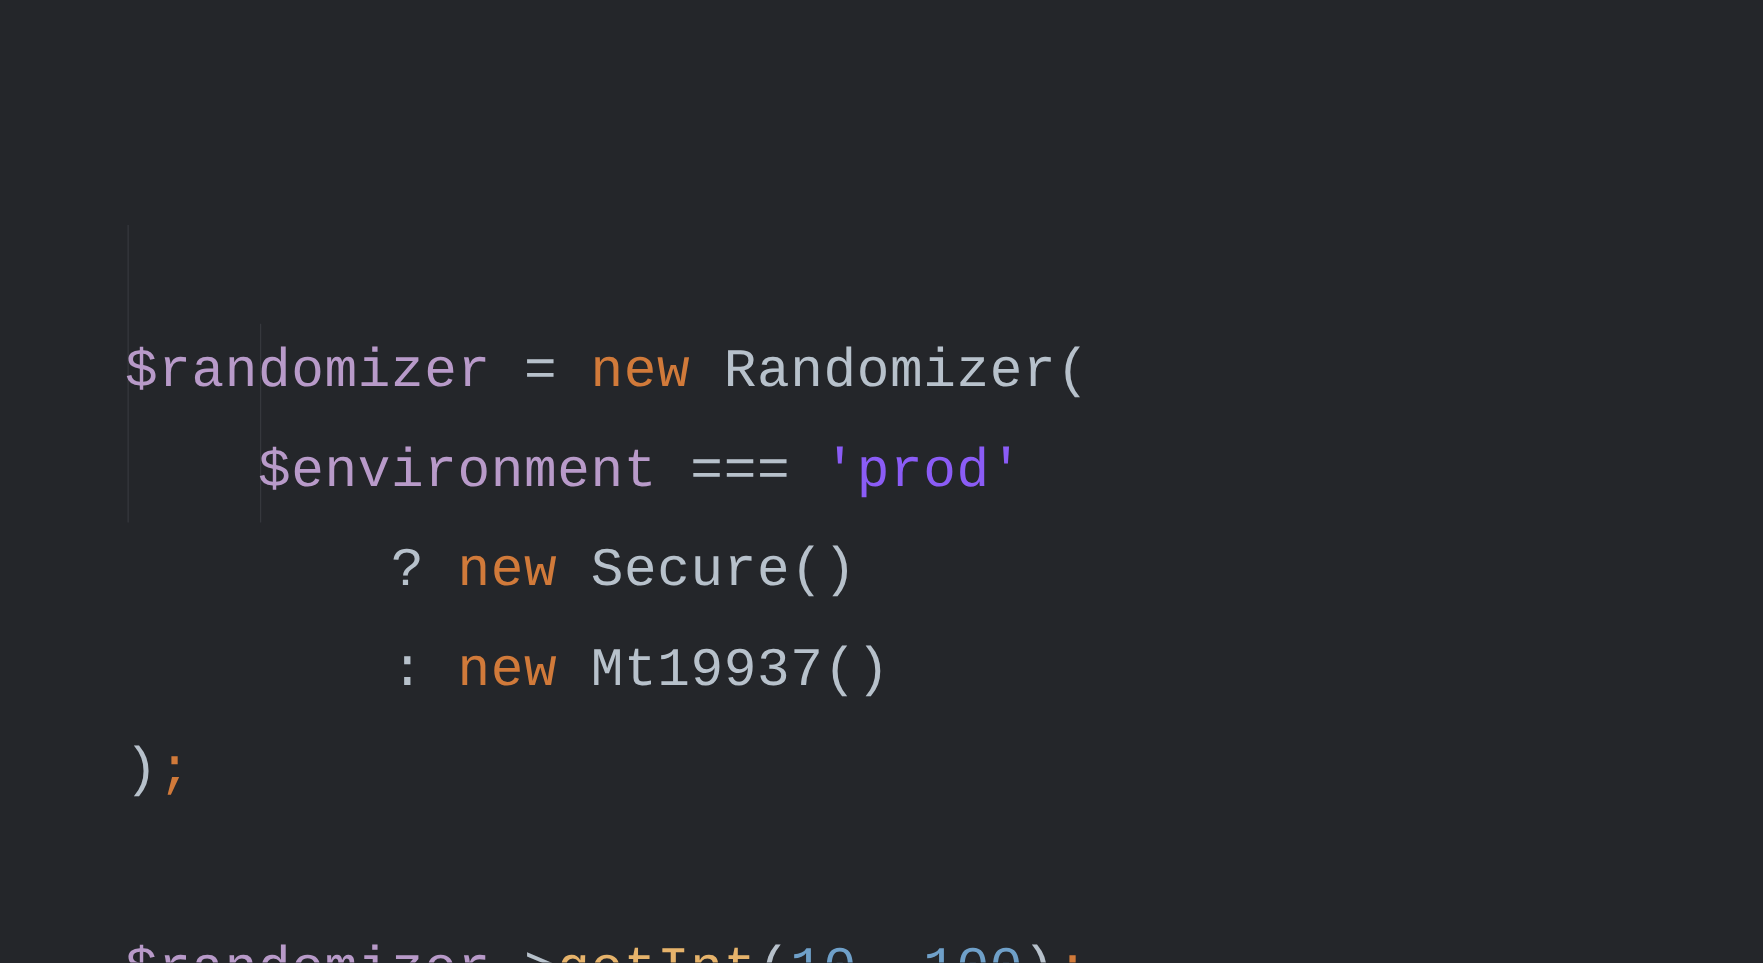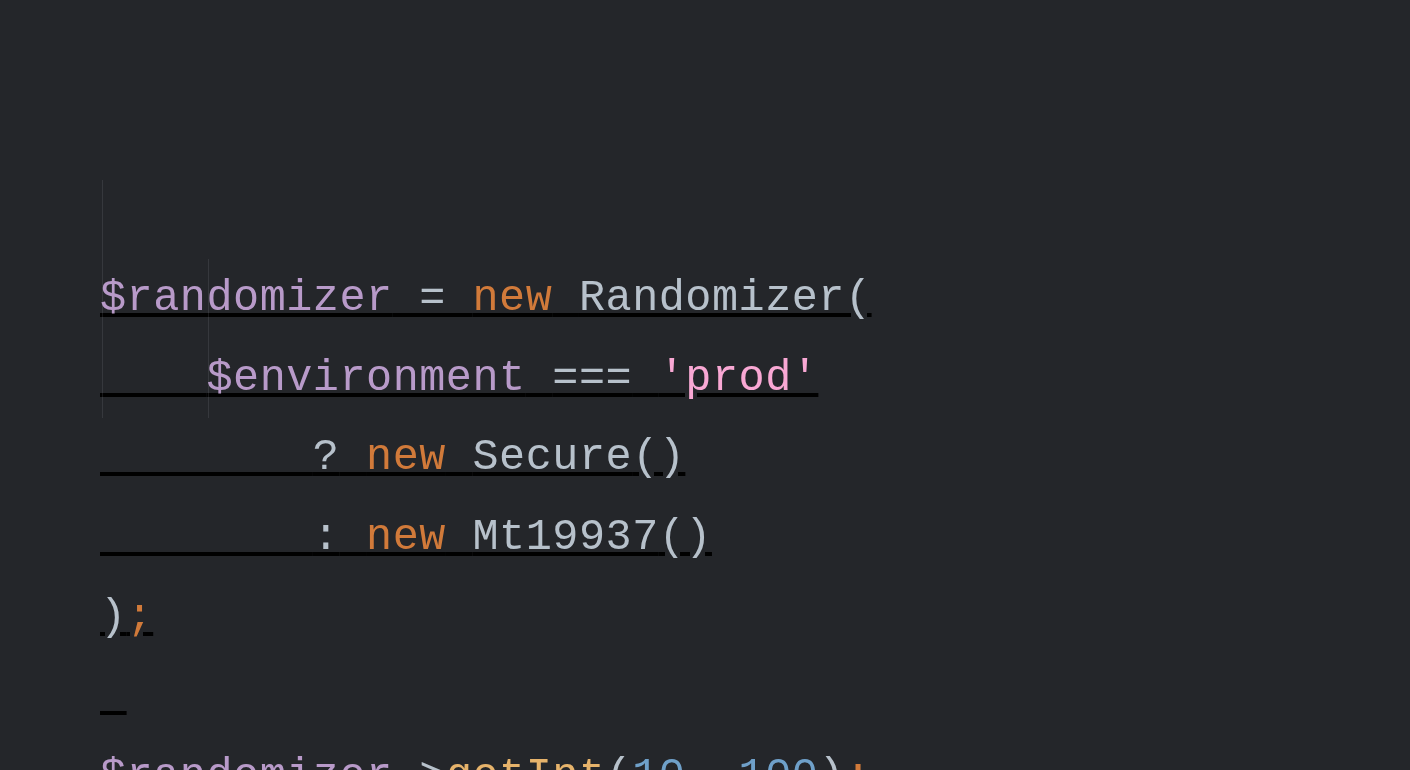--- a/index.html
+++ b/index.html
@@ -18,40 +18,40 @@
     padding-top: 100px;
     padding-left: 100px;
     white-space: pre;
     letter-spacing: 0.5px;
   }
   .tok-var     { color: #b89ac9; }   
   .tok-op      { color: #b7c1cb; }   
   .tok-keyword { color: #d17a3a; }   
   .tok-class   { color: #b7c1cb; }   
   .tok-paren   { color: #b7c1cb; }
-  .tok-string  { color: #f9a8d4; }   
+  .tok-string  { color: #8b5cf6; }   
   .tok-method  { color: #e6b36b; }   
   .tok-number  { color: #6fa0c9; }   
   .tok-semi    { color: #d17a3a; }   
   .tok-tern    { color: #b7c1cb; }   
   .tok-arrow   { color: #b7c1cb; }
   .tok-eq3     { color: #b7c1cb; }
 
   
   .guides {
     position: absolute;
     top: 0;
     left: 0;
     pointer-events: none;
   }
   .guide {
     position: absolute;
     width: 1px;
     background: rgba(180,180,190,0.13);
   }
-  .code-line { display: block; text-decoration: underline; }
+  .code-line { display: block; }
 </style>
 </head>
 <body>
 
 <div class="code-container">
   <div class="guides"><div class="guide" style="left: 102px; top: 179.605px; height: 238.815px;"></div><div class="guide" style="left: 208.419px; top: 259.21px; height: 159.21px;"></div></div>
 <span class="code-line"><span class="tok-var">$randomizer</span><span class="tok-op"> = </span><span class="tok-keyword">new</span><span class="tok-op"> </span><span class="tok-class">Randomizer</span><span class="tok-paren">(</span></span><span class="code-line"><span>    </span><span class="tok-var">$environment</span><span class="tok-op"> </span><span class="tok-eq3">===</span><span class="tok-op"> </span><span class="tok-string">'prod'</span></span><span class="code-line"><span>        </span><span class="tok-tern">?</span><span class="tok-op"> </span><span class="tok-keyword">new</span><span class="tok-op"> </span><span class="tok-class">Secure</span><span class="tok-paren">()</span></span><span class="code-line"><span>        </span><span class="tok-tern">:</span><span class="tok-op"> </span><span class="tok-keyword">new</span><span class="tok-op"> </span><span class="tok-class">Mt19937</span><span class="tok-paren">()</span></span><span class="code-line"><span class="tok-paren">)</span><span class="tok-semi">;</span></span><span class="code-line">&nbsp;</span><span class="code-line"><span class="tok-var">$randomizer</span><span class="tok-arrow">-&gt;</span><span class="tok-method">getInt</span><span class="tok-paren">(</span><span class="tok-number">10</span><span class="tok-op">, </span><span class="tok-number">100</span><span class="tok-paren">)</span><span class="tok-semi">;</span></span></div>
 
 </body></html>

